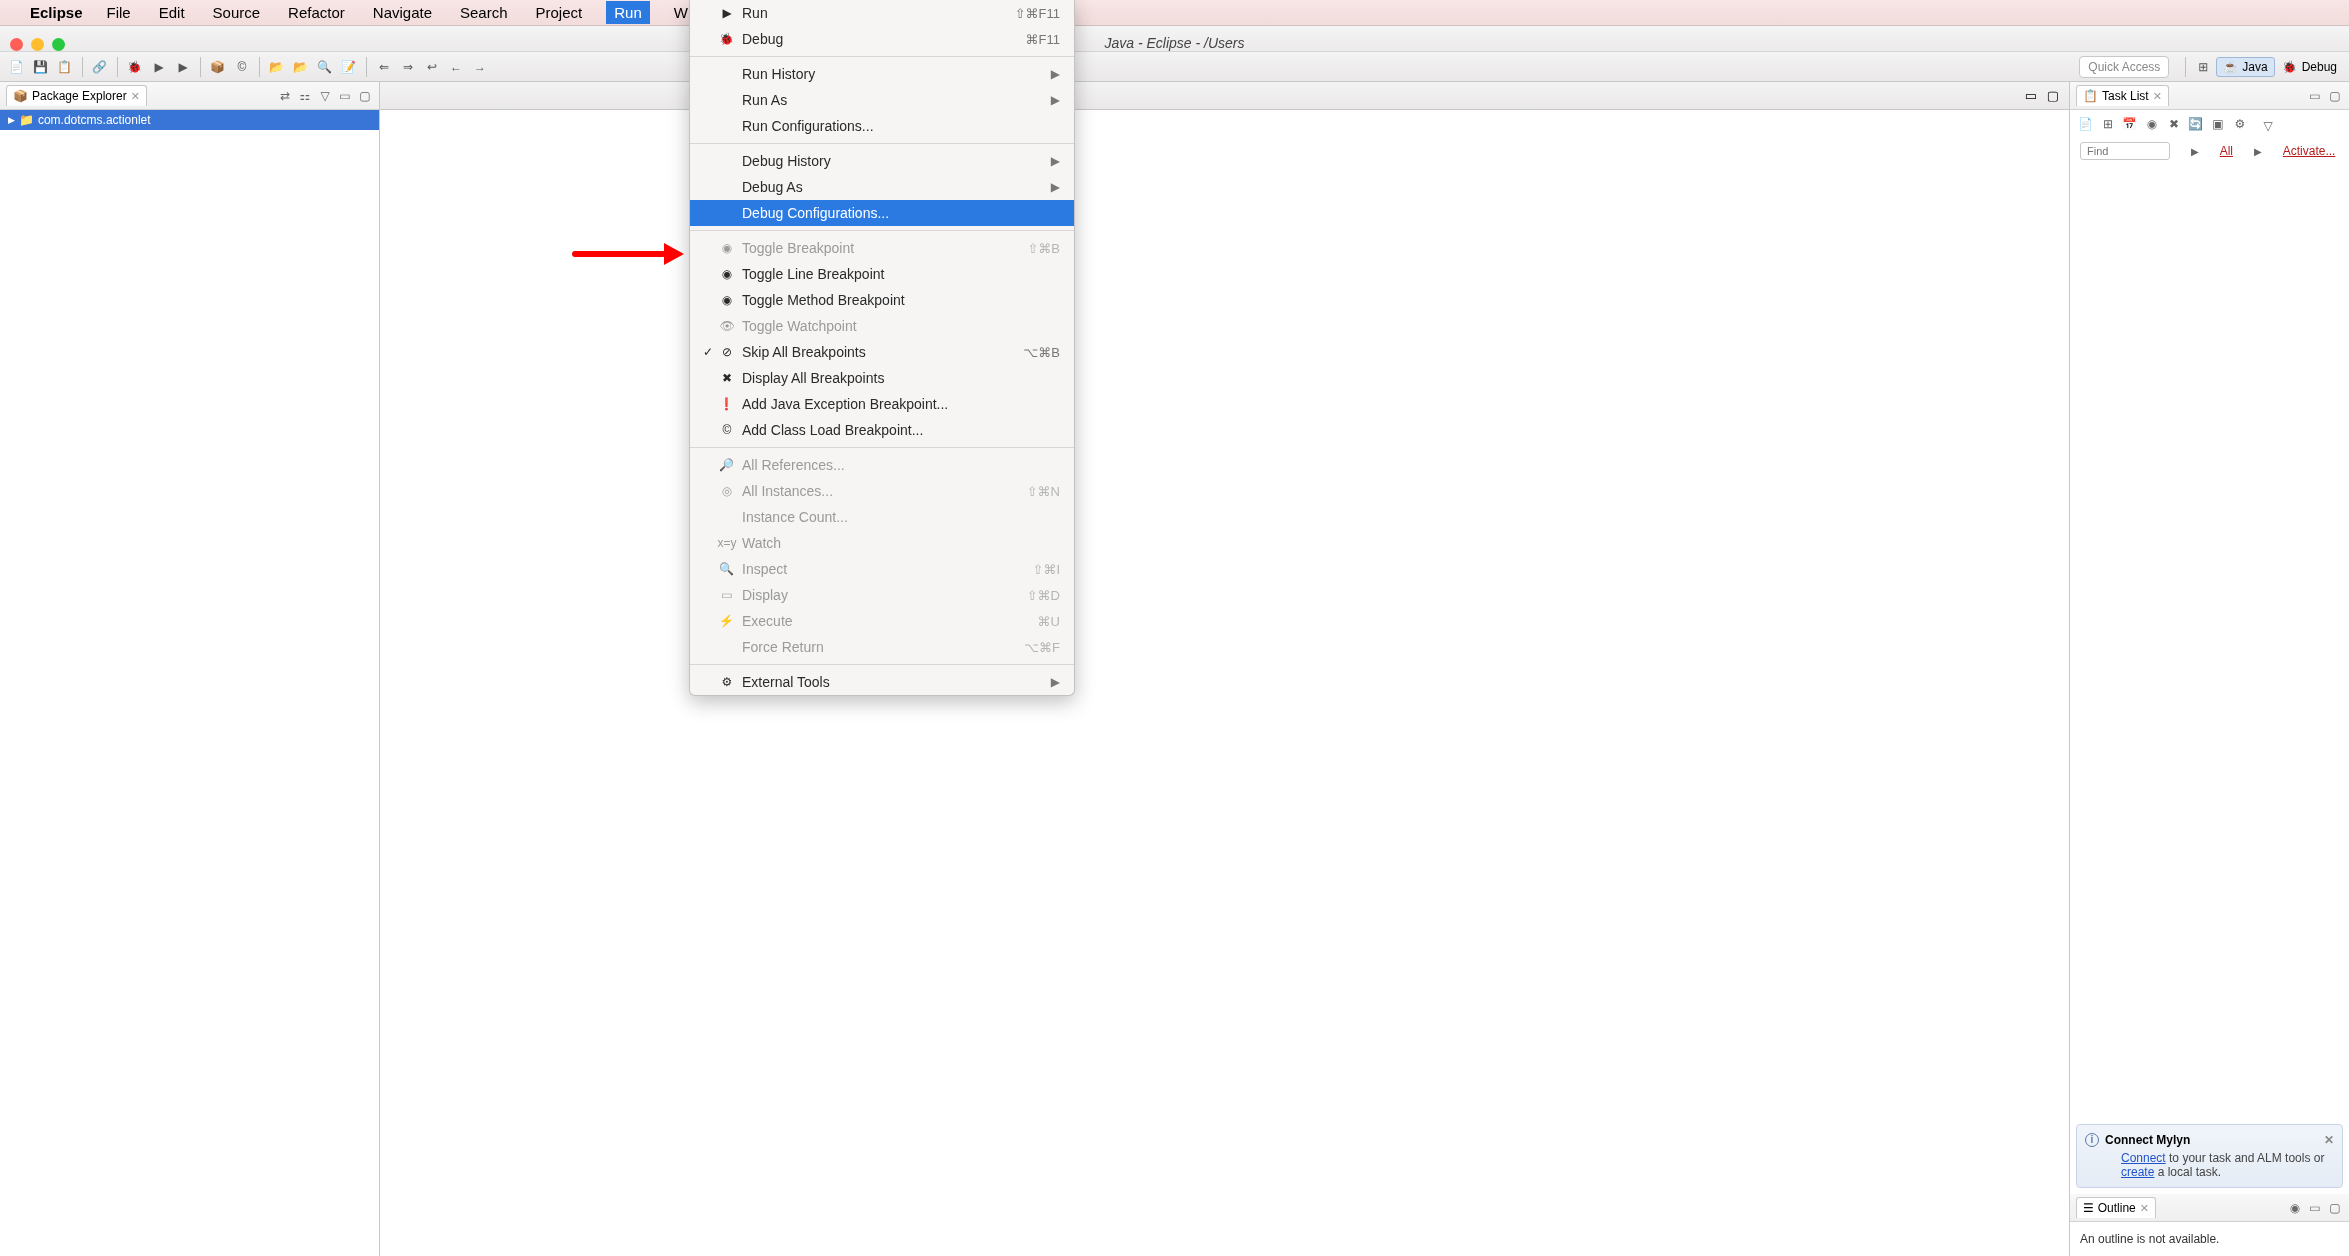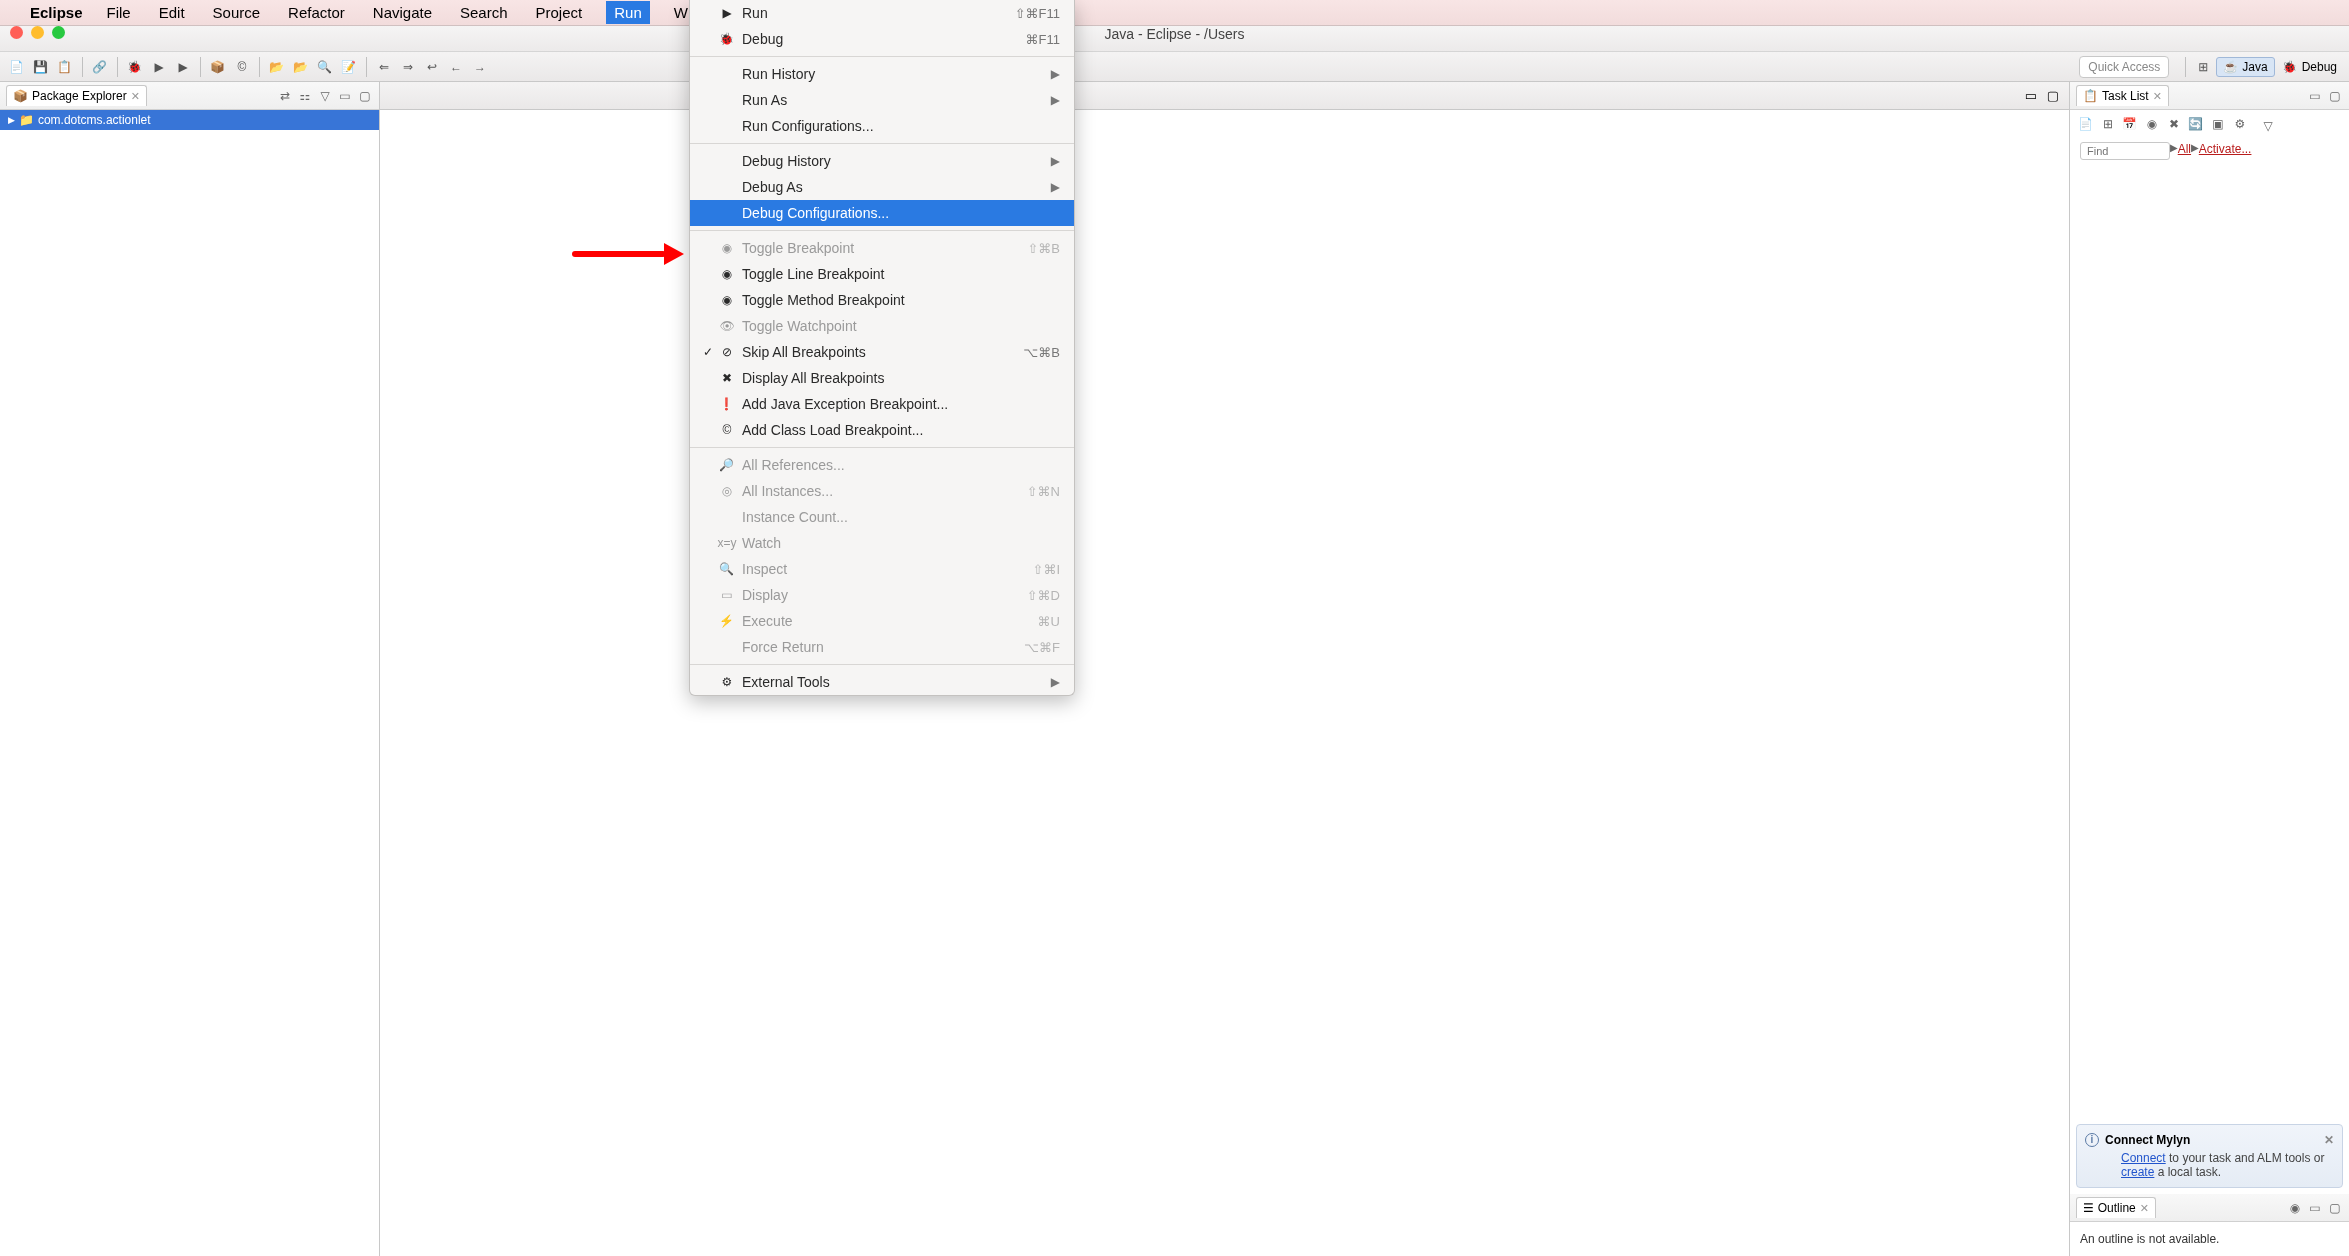--- a/index.html
+++ b/index.html
@@ -6,21 +6,21 @@
     body { font-family: -apple-system, 'Helvetica Neue', Arial, sans-serif; font-size: 13px; background: #fff; }
     
     
     .mac-menubar { height: 26px; background: linear-gradient(#f8e5e5, #f2dcdc); display: flex; align-items: center; padding: 0 10px; gap: 20px; border-bottom: 1px solid #d0c0c0; }
     .apple-logo { font-size: 16px; }
     .app-name { font-weight: bold; font-size: 15px; }
     .menu-item { font-size: 15px; cursor: default; padding: 2px 4px; }
     .menu-item.active { background: #2a7ae2; color: #fff; padding: 3px 8px; }
     
     
-    .titlebar { height: 26px; background: linear-gradient(#f5f4f4, #eceaea); display: flex; align-items: flex-start; padding: 0 10px; border-bottom: 1px solid #d5d5d5; position: relative; }
+    .titlebar { height: 26px; background: linear-gradient(#f5f4f4, #eceaea); display: flex; align-items: flex-end; padding: 0 10px; border-bottom: 1px solid #d5d5d5; position: relative; font-style: italic; }
     .traffic-lights { display: flex; gap: 8px; align-items: center; }
     .traffic-dot { width: 13px; height: 13px; border-radius: 50%; }
     .red { background: #ff5f57; }
     .yellow { background: #ffbd2e; }
     .green { background: #28c940; }
     .window-title { position: absolute; left: 50%; transform: translateX(-50%); font-size: 14px; color: #444; }
 
     
     .toolbar { height: 30px; background: linear-gradient(#f4f3f3, #eae8e8); border-bottom: 1px solid #c8c8c8; display: flex; align-items: center; padding: 0 6px; gap: 2px; }
     .tb-btn { width: 22px; height: 22px; display: flex; align-items: center; justify-content: center; font-size: 12px; color: #555; border-radius: 3px; }
@@ -46,21 +46,21 @@
     
     .tree-item { display: flex; align-items: center; gap: 4px; padding: 3px 8px; background: #3875d7; color: #fff; font-size: 12px; }
     .tree-arrow { font-size: 9px; color: #fff; }
     .tree-icon { font-size: 12px; }
 
     
     .editor-tabs { height: 28px; background: linear-gradient(#f4f3f3, #eae8e8); border-bottom: 1px solid #c8c8c8; display: flex; justify-content: flex-end; align-items: center; padding: 0 8px; gap: 6px; }
 
     
     .tasklist-toolbar { display: flex; gap: 6px; padding: 4px 8px; align-items: center; font-size: 12px; color: #666; flex-wrap: wrap; }
-    .find-row { display: flex; gap: 0; padding: 4px 10px; font-size: 12px; }
+    .find-row { display: flex; gap: 21px; padding: 4px 10px; align-items: center; font-size: 12px; }
     .find-input { border: 1px solid #c8c8c8; border-radius: 3px; padding: 2px 6px; width: 90px; font-size: 11px; color: #888; }
     .find-link { color: #b91c1c; cursor: default; text-decoration: underline; }
     .find-arrow { color: #666; font-size: 10px; }
 
     
     .mylyn-banner { background: linear-gradient(#f0f4fa, #e5ecf5); border: 1px solid #c8d4e5; border-radius: 4px; margin: 6px; padding: 8px; font-size: 12px; }
     .mylyn-title { font-weight: bold; display: flex; align-items: center; gap: 6px; margin-bottom: 4px; }
     .mylyn-title .circ { display: inline-block; width: 14px; height: 14px; border: 1.5px solid #5a7aa5; border-radius: 50%; color: #5a7aa5; font-size: 10px; font-weight: bold; text-align: center; line-height: 12px; }
     .mylyn-close { margin-left: auto; color: #888; }
     .mylyn-body { color: #444; }

